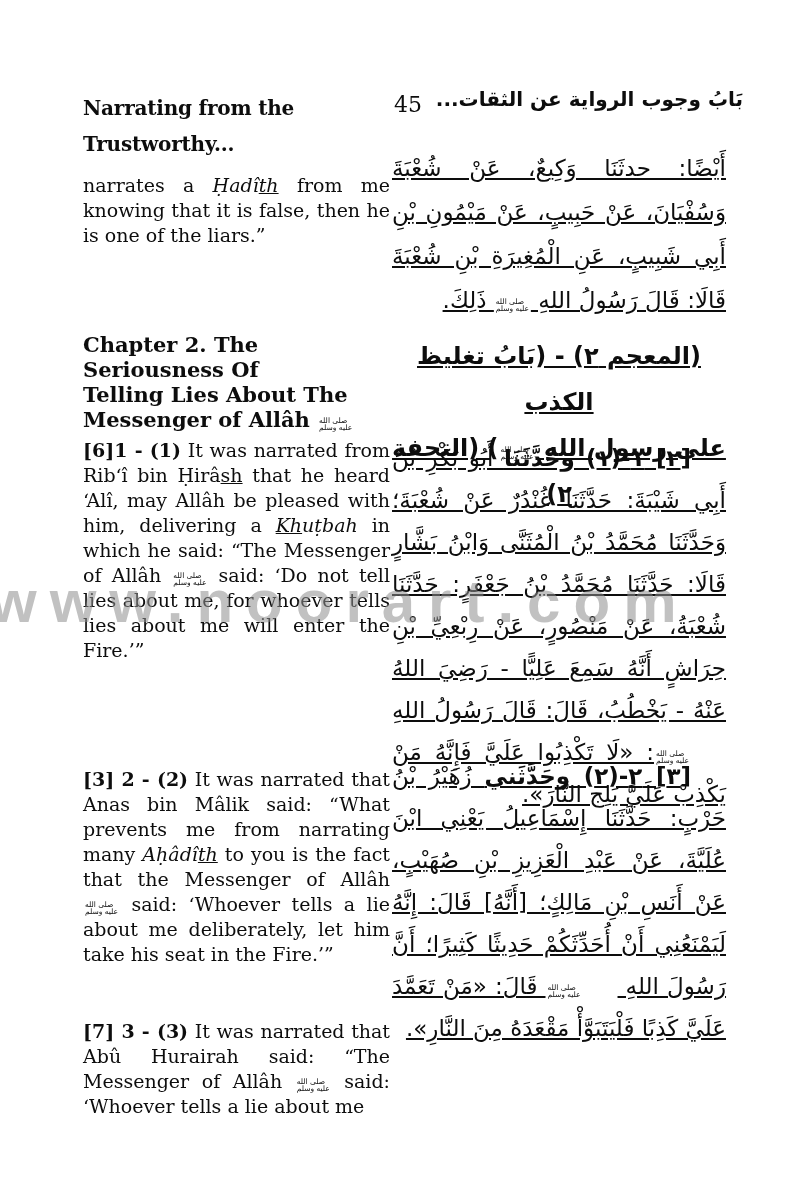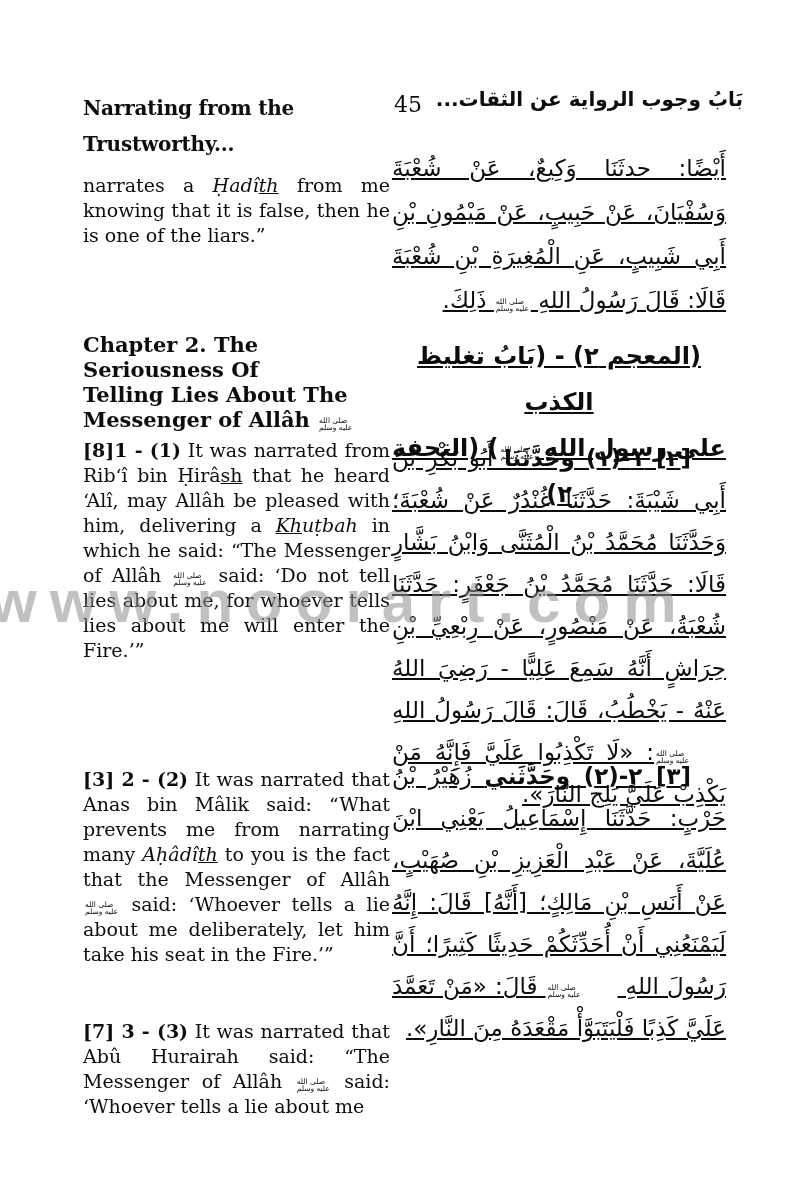--- a/index.html
+++ b/index.html
@@ -79,21 +79,21 @@
 <body>
 
 <div class="page">
 
   <div class="hdr-left">Narrating from the Trustworthy...</div>
   <div class="hdr-num">45</div>
   <div class="hdr-ar">بَابُ وجوب الرواية عن الثقات...</div>
 
   <div class="eng eng-p1">narrates a <i>Ḥadî<u>th</u></i> from me knowing that it is false, then he is one of the liars.”</div>
   <div class="eng eng-chapter">Chapter 2. The Seriousness Of<br>Telling Lies About The<br>Messenger of Allâh <span class="saw"><span>صلى الله</span><span>عليه وسلم</span></span></div>
-  <div class="eng eng-h1"><b>[8]1 - (1)</b>  It was narrated from Rib‘î bin Ḥirâ<u>sh</u> that he heard ‘Alî, may Allâh be pleased with him, delivering a <i><u>Kh</u>uṭbah</i> in which he said: “The Messenger of Allâh <span class="saw"><span>صلى الله</span><span>عليه وسلم</span></span> said: ‘Do not tell lies about me, for whoever tells lies about me will enter the Fire.’”</div>
+  <div class="eng eng-h1"><b>[6]1 - (1)</b>  It was narrated from Rib‘î bin Ḥirâ<u>sh</u> that he heard ‘Alî, may Allâh be pleased with him, delivering a <i><u>Kh</u>uṭbah</i> in which he said: “The Messenger of Allâh <span class="saw"><span>صلى الله</span><span>عليه وسلم</span></span> said: ‘Do not tell lies about me, for whoever tells lies about me will enter the Fire.’”</div>
   <div class="eng eng-h2"><b>[3] 2 - (2)</b>  It was narrated that Anas bin Mâlik said: “What prevents me from narrating many <i>Aḥâdî<u>th</u></i> to you is the fact that the Messenger of Allâh <span class="saw"><span>صلى الله</span><span>عليه وسلم</span></span> said: ‘Whoever tells a lie about me deliberately, let him take his seat in the Fire.’”</div>
   <div class="eng eng-h3"><b>[7] 3 - (3)</b>  It was narrated that Abû Hurairah said: “The Messenger of Allâh <span class="saw"><span>صلى الله</span><span>عليه وسلم</span></span> said: ‘Whoever tells a lie about me</div>
 
   <div class="ar ar-p1">أَيْضًا: حدثَنَا وَكِيعٌ، عَنْ شُعْبَةَ وَسُفْيَانَ، عَنْ حَبِيبٍ، عَنْ مَيْمُونِ بْنِ أَبِي شَبِيبٍ، عَنِ الْمُغِيرَةِ بْنِ شُعْبَةَ قَالَا: قَالَ رَسُولُ اللهِ <span class="saw"><span>صلى الله</span><span>عليه وسلم</span></span> ذَلِكَ.</div>
   <div class="ar ar-chapter">(المعجم ٢) - (بَابُ تغليظ الكذب<br>على رسول اللهِ <span class="saw"><span>صلى الله</span><span>عليه وسلم</span></span>) (التحفة ٢)</div>
   <div class="ar ar-h1"><b>[٢] ١-(١) وحَدَّثَنَا</b> أَبُو بَكْرِ بْنُ أَبِي شَيْبَةَ: حَدَّثَنَا غُنْدُرٌ عَنْ شُعْبَةَ؛ وَحَدَّثَنَا مُحَمَّدُ بْنُ الْمُثَنَّى وَابْنُ بَشَّارٍ قَالَا: حَدَّثَنَا مُحَمَّدُ بْنُ جَعْفَرٍ: حَدَّثَنَا شُعْبَةُ، عَنْ مَنْصُورٍ، عَنْ رِبْعِيِّ بْنِ حِرَاشٍ أَنَّهُ سَمِعَ عَلِيًّا - رَضِيَ اللهُ عَنْهُ - يَخْطُبُ، قَالَ: قَالَ رَسُولُ اللهِ <span class="saw"><span>صلى الله</span><span>عليه وسلم</span></span>: «لَا تَكْذِبُوا عَلَيَّ فَإِنَّهُ مَنْ يَكْذِبْ عَلَيَّ يَلِج النَّارَ».</div>
   <div class="ar ar-h2"><b>[٣] ٢-(٢) وحَدَّثَني</b> زُهَيْرُ بْنُ حَرْبٍ: حَدَّثَنَا إِسْمَاعِيلُ يَعْنِي ابْنَ عُلَيَّةَ، عَنْ عَبْدِ الْعَزِيزِ بْنِ صُهَيْبٍ، عَنْ أَنَسِ بْنِ مَالِكٍ؛ [أَنَّهُ] قَالَ: إِنَّهُ لَيَمْنَعُنِي أَنْ أُحَدِّثَكُمْ حَدِيثًا كَثِيرًا؛ أَنَّ رَسُولَ اللهِ <span class="saw"><span>صلى الله</span><span>عليه وسلم</span></span> قَالَ: «مَنْ تَعَمَّدَ عَلَيَّ كَذِبًا فَلْيَتَبَوَّأْ مَقْعَدَهُ مِنَ النَّارِ».</div>
 
   <div class="watermark">www.noorart.com</div>
 

